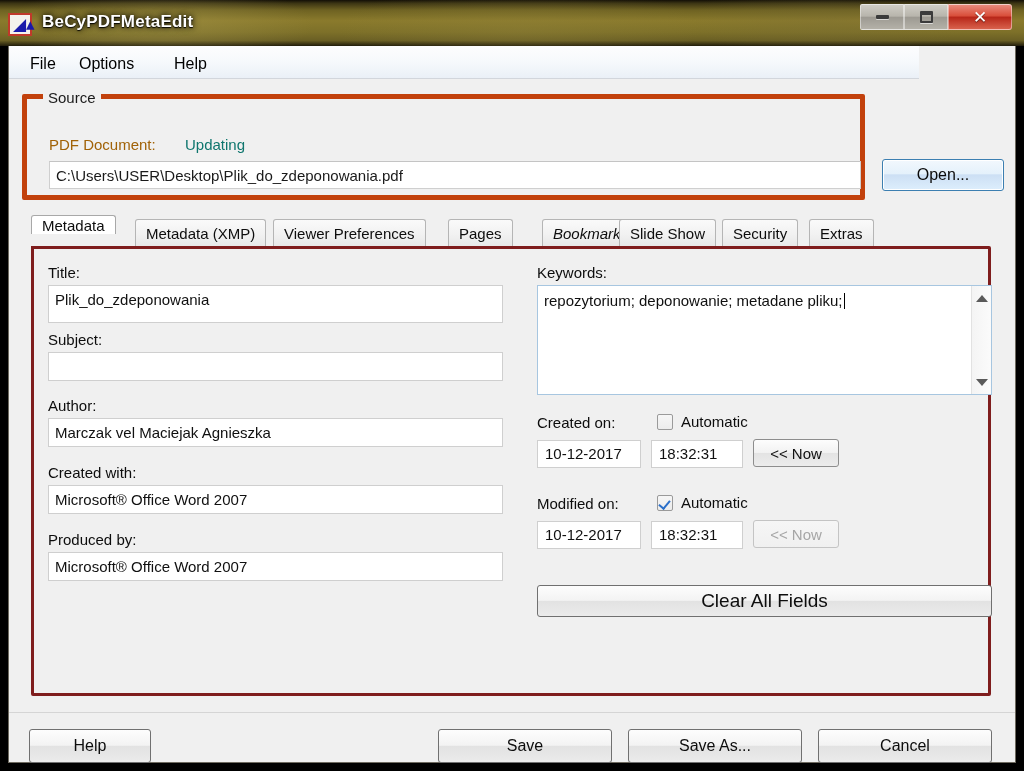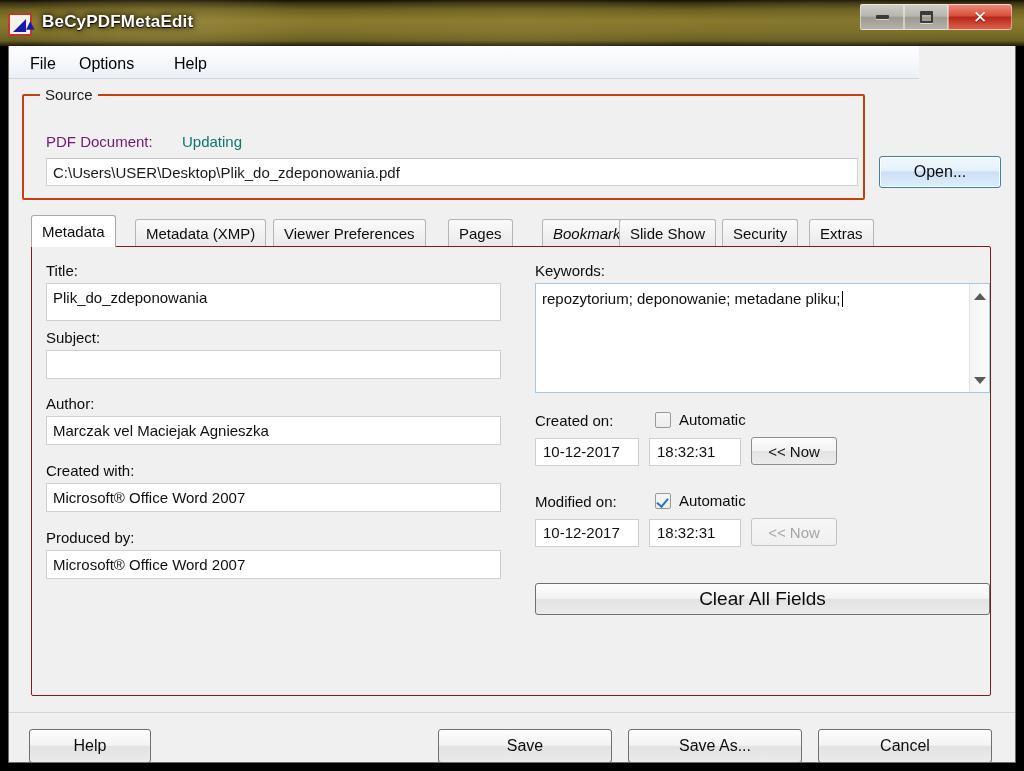--- a/index.html
+++ b/index.html
@@ -140,33 +140,33 @@
     position: absolute; left: 0; top: 33px;
     width: 1006px; height: 683px;
     background: #f0f0f0;
   }
 
   
   #source-group {
     position: absolute;
     left: 13px; top: 15px;
     width: 843px; height: 106px;
-    border: 2px solid #c2410c;
+    border: 5px solid #c2410c;
     border-radius: 2px;
     background: transparent;
   }
   #source-legend {
     position: absolute; left: 16px; top: -10px;
     background: #f0f0f0;
     padding: 0 5px;
     font-size: 15px; color: #1a1a1a;
   }
   #pdf-doc-label {
     position: absolute; left: 22px; top: 37px;
-    font-size: 15px; color: #701a75;
+    font-size: 15px; color: #a16207;
     white-space: nowrap;
   }
   #pdf-doc-status {
     position: absolute; left: 158px; top: 37px;
     font-size: 15px; color: #0f766e;
   }
   #source-path {
     position: absolute; left: 22px; top: 62px;
     width: 812px; height: 28px;
     background: #ffffff;
@@ -206,34 +206,34 @@
     border-radius: 3px 3px 0 0;
     font-size: 15px;
     color: #0d0d0d;
     display: flex; align-items: center; justify-content: center;
     padding: 0 10px;
     cursor: default;
     white-space: nowrap;
   }
   .tab.active {
     top: 0;
-    height: 32px;
+    height: 19px;
     background: #ffffff;
     border-color: #a8a8a8;
     z-index: 5;
     font-weight: normal;
   }
 
   
   #tab-panel {
     position: absolute;
     left: 22px; top: 167px;
     width: 960px; height: 450px;
     background: #f0f0f0;
-    border: 1px solid #7f1d1d;
+    border: 3px solid #7f1d1d;
     border-radius: 0 2px 2px 2px;
   }
 
   
   .field-label {
     position: absolute;
     font-size: 15px; color: #0d0d0d;
     white-space: nowrap;
   }
   .textbox {

